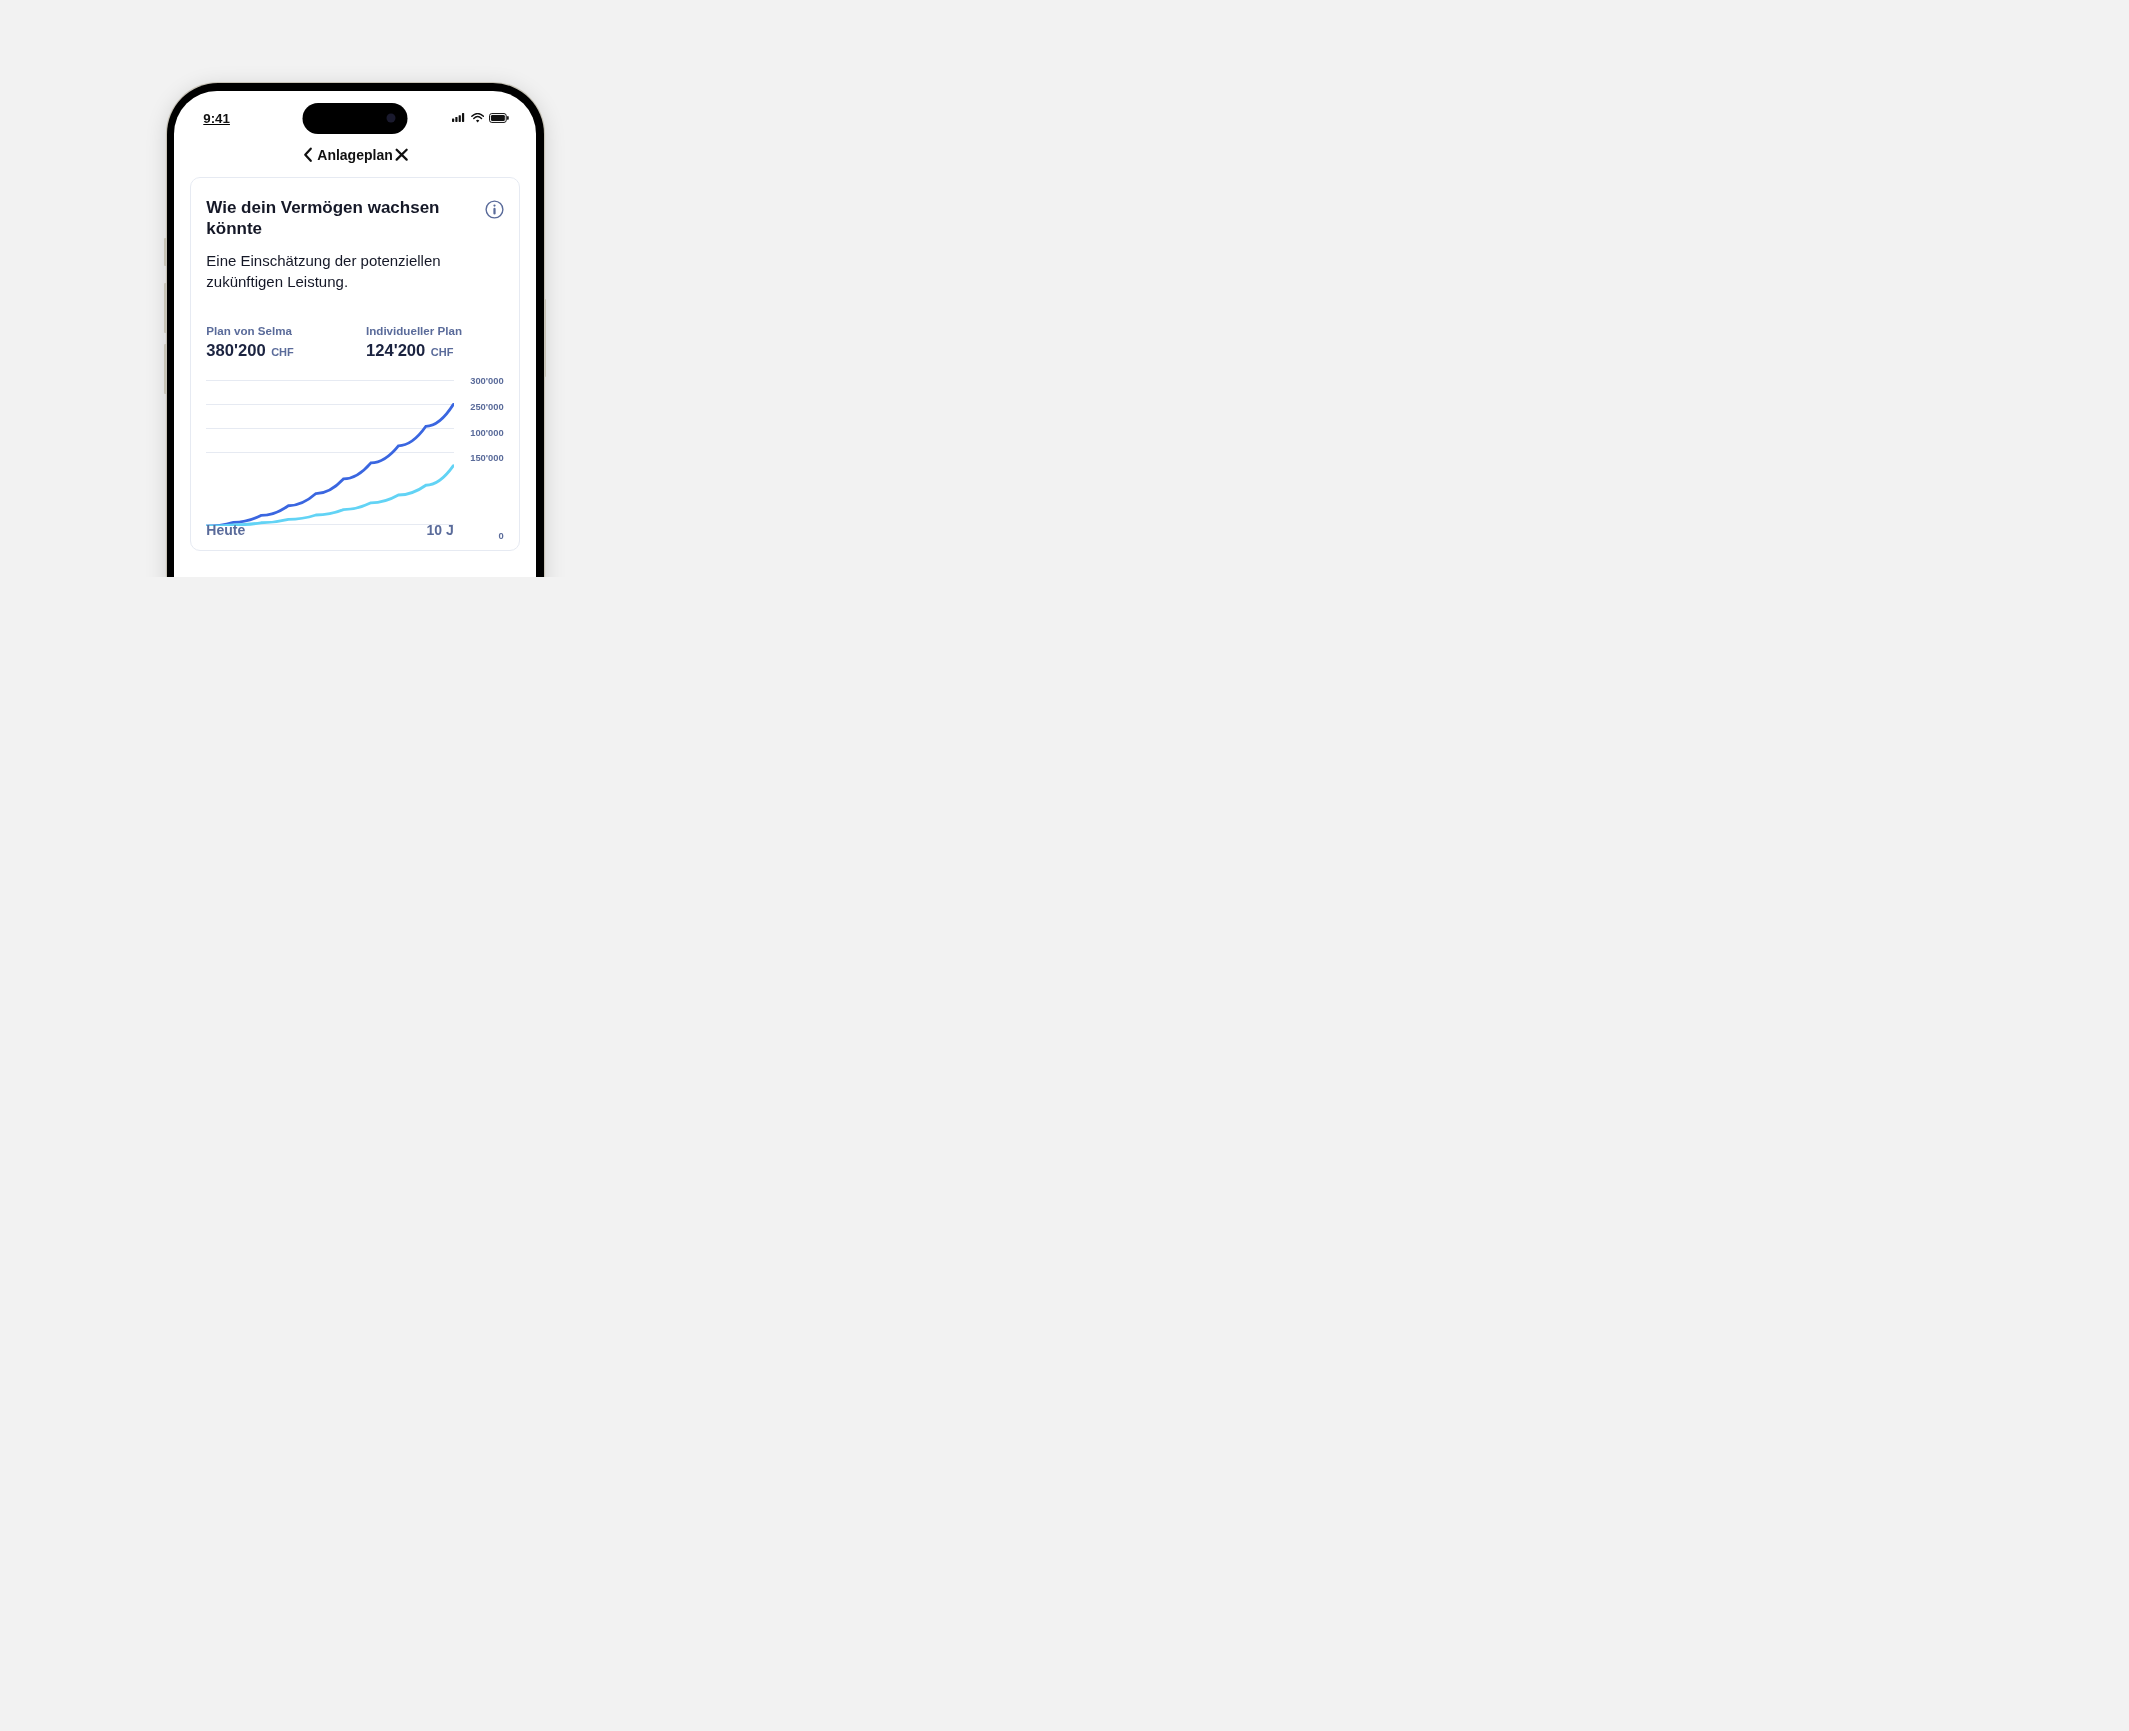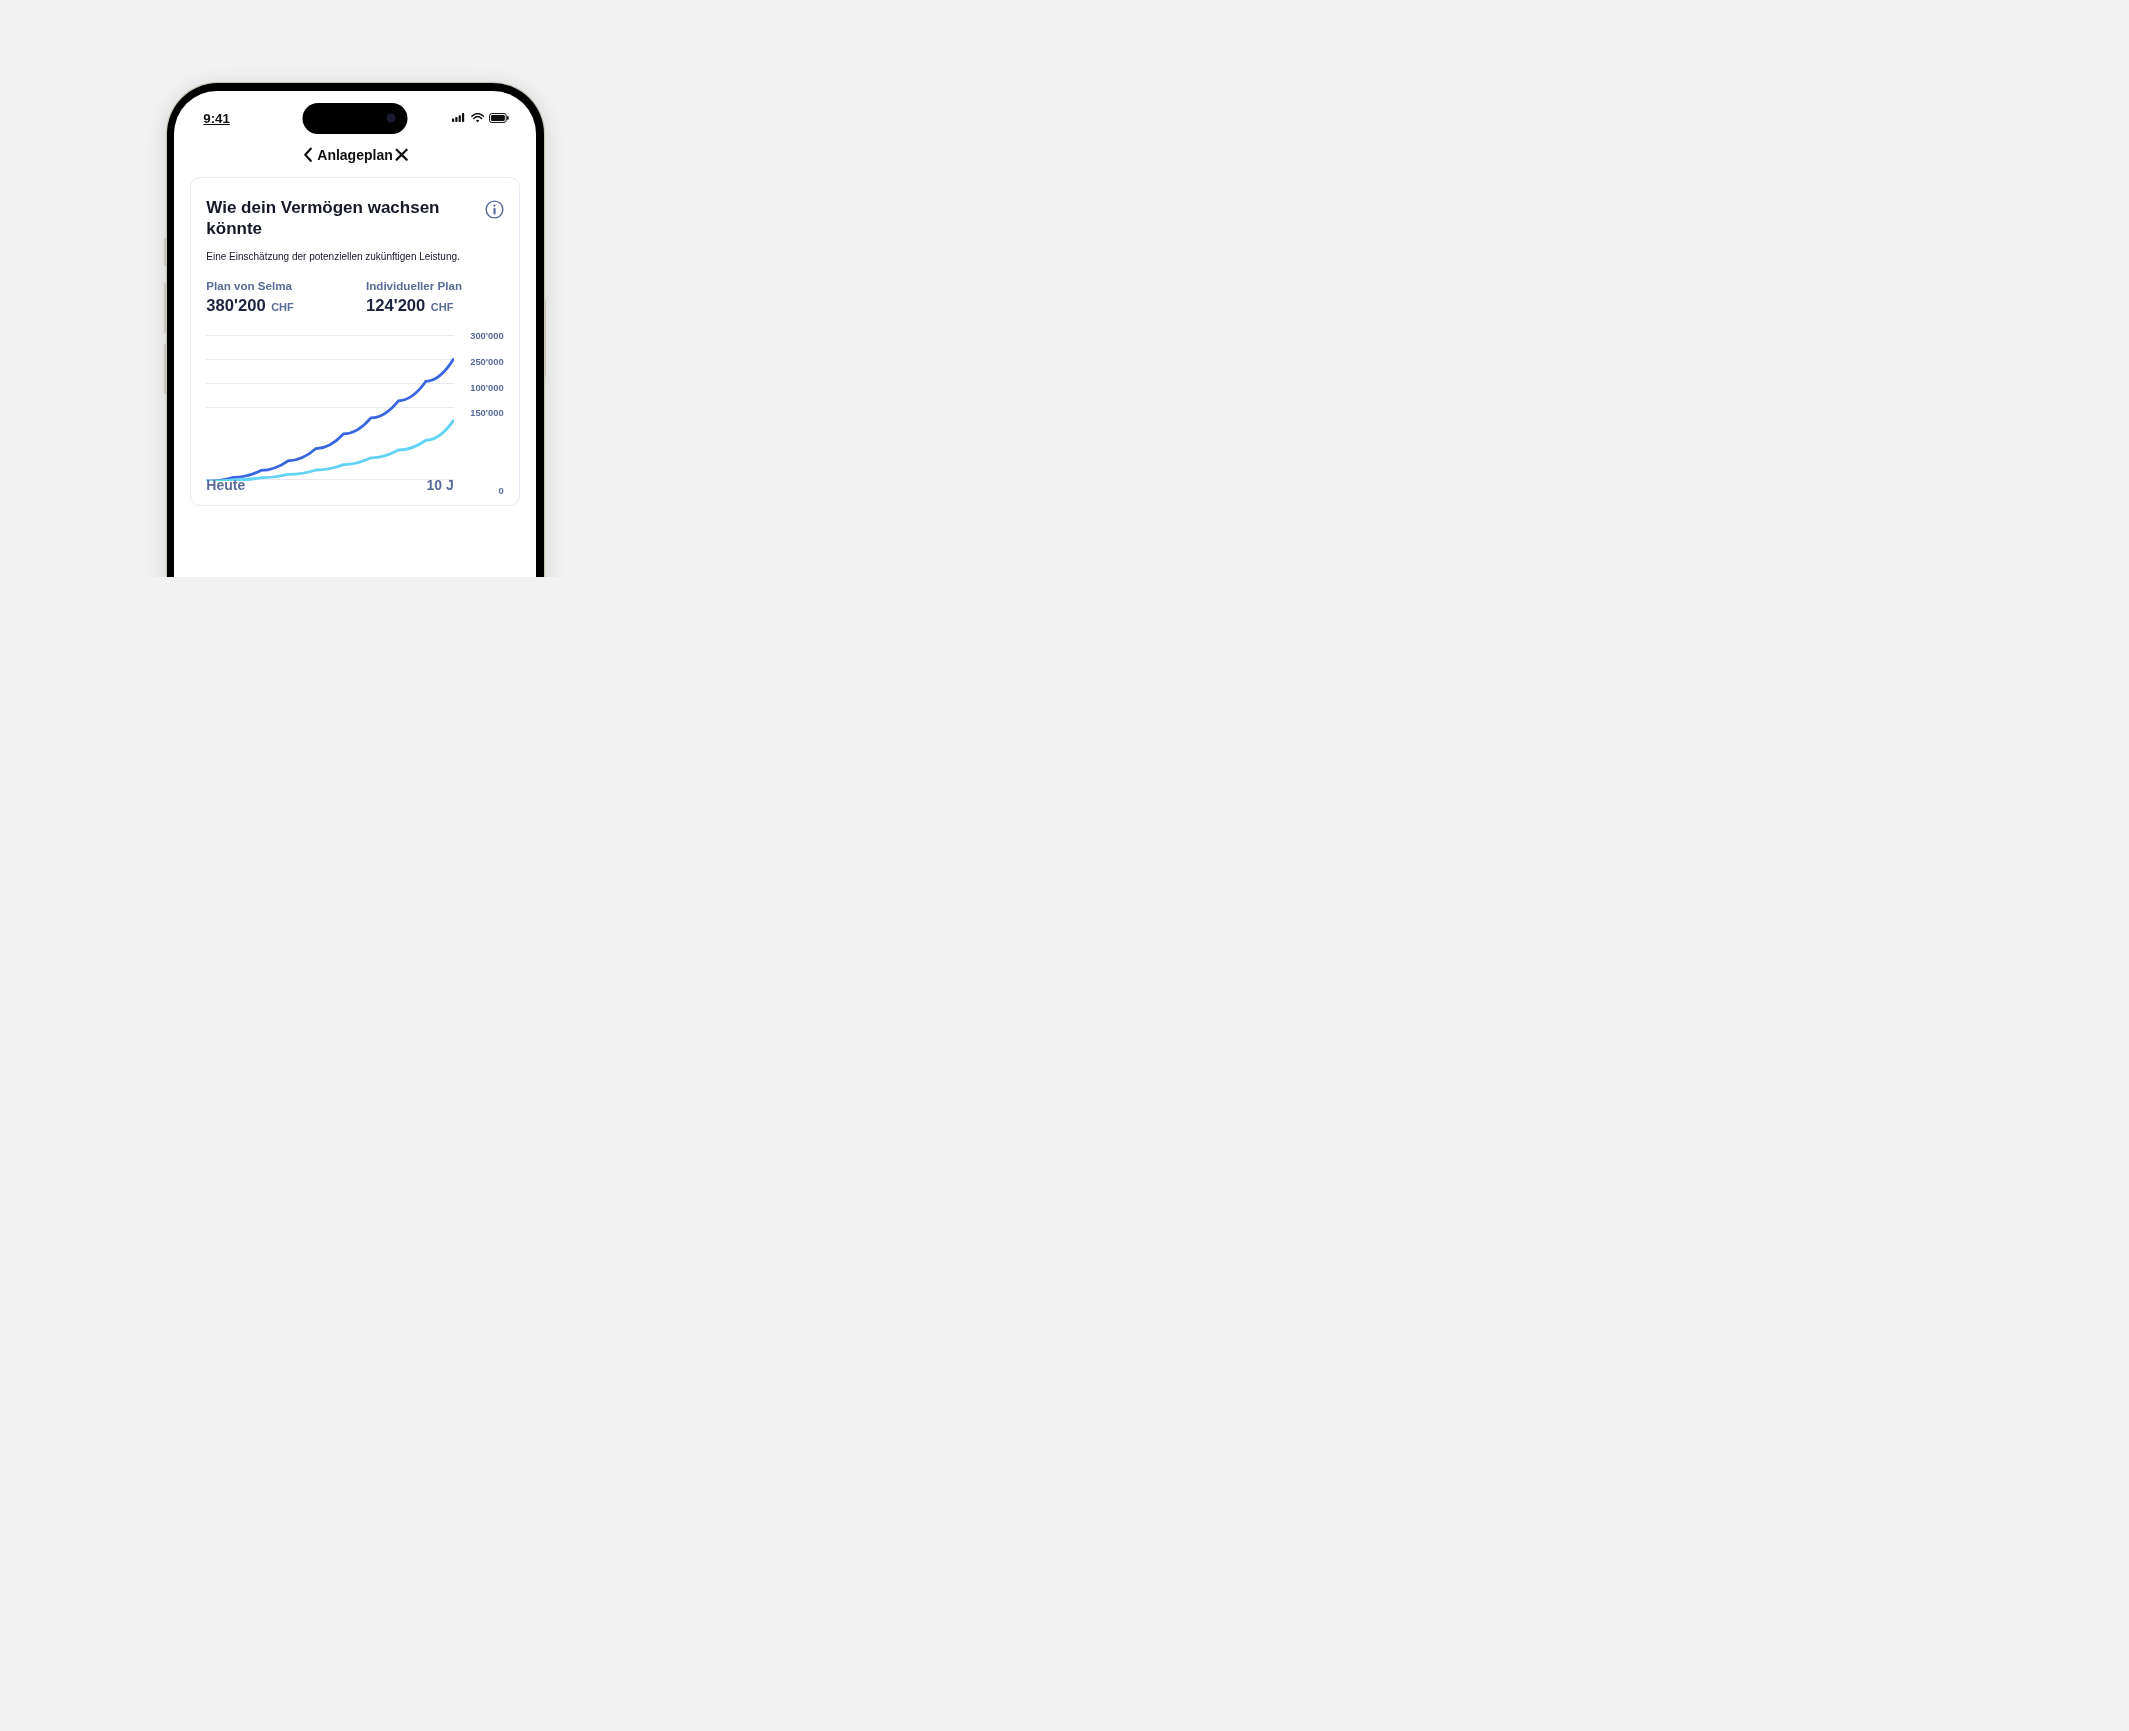--- a/index.html
+++ b/index.html
@@ -120,28 +120,28 @@
     flex: 1;
   }
   .info-btn {
     width: 19px;
     height: 19px;
     flex-shrink: 0;
     margin-top: 3.3px;
   }
   .card-subtitle {
     margin-top: 10px;
-    font-size: 10px;
+    font-size: 15px;
     color: #151827;
     line-height: 1.4;
   }
   .plans-row {
     display: flex;
     gap: 22px;
-    margin-top: 15px;
+    margin-top: 32px;
   }
   .plan-block { flex: 1; }
   .plan-label {
     font-size: 11.6px;
     font-weight: 600;
     color: #5a6b9a;
     margin-bottom: 4.4px;
   }
   .plan-value {
     display: flex;

